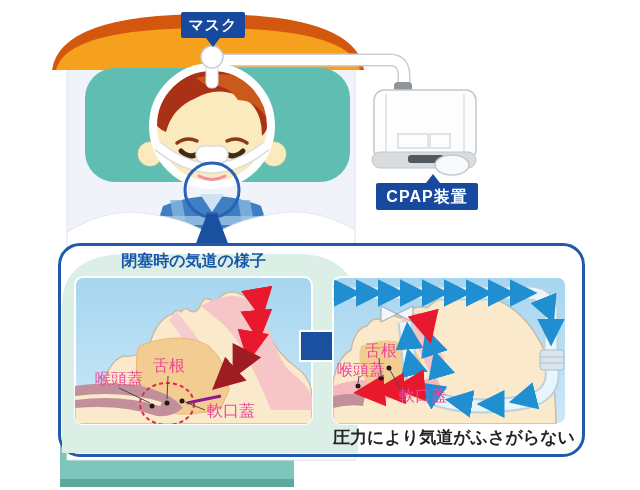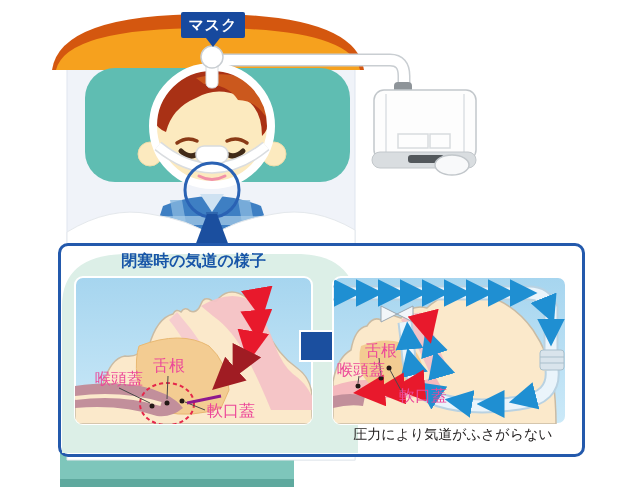--- a/index.html
+++ b/index.html
@@ -8,28 +8,28 @@
   .stage svg{display:block;}
   .scene-svg{position:absolute;left:0;top:0;z-index:1;}
   .callout{position:absolute;z-index:6;background:#17499E;color:#fff;font-weight:bold;
            font-size:15px;letter-spacing:1px;text-align:center;line-height:26px;height:26px;
            border-radius:2px;}
   .callout .tri{position:absolute;width:0;height:0;border-left:7px solid transparent;
                 border-right:7px solid transparent;}
   .tri-down{border-top:9px solid #17499E;bottom:-9px;}
   .tri-up{border-bottom:9px solid #17499E;top:-9px;}
   .panel{position:absolute;left:58px;top:243px;width:527px;height:214px;box-sizing:border-box;
-         background:#ffffff;border:3px solid #2359AC;border-radius:10px;z-index:4;}
+         background:#ffffff;border:3px solid #2359AC;border-radius:22px;z-index:4;}
   .panel-svg{position:absolute;left:0;top:0;z-index:1;}
   .ptxt{position:absolute;z-index:3;}
   .diag-title{font-size:16px;font-weight:bold;color:#1856A8;text-align:center;white-space:nowrap;}
   .anat{font-size:16px;color:#ec4899;white-space:nowrap;line-height:13px;}
   .obstruction{background:#8E188E;color:#fff;font-size:14px;font-weight:bold;
                padding:2px 7px;white-space:nowrap;}
-  .caption{font-size:14px;font-weight:400;color:#252222;text-align:center;white-space:nowrap;}
+  .caption{font-size:17px;font-weight:700;color:#252222;text-align:center;white-space:nowrap;}
 </style>
 </head>
 <body>
 
 <div class="stage">
 
   <svg class="scene-svg" width="640" height="490" viewBox="0 0 640 490">
 
     <rect x="67" y="56" width="288" height="404" fill="#F0F3F9" stroke="#DFE5EF"></rect>
 
@@ -94,20 +94,24 @@
       <path d="M67,460 V232 Q110,206 150,214 Q190,220 212,236 Q234,220 274,214 Q314,206 355,230 V460 Z" fill="#FFFFFF" stroke="#E4E8EC"></path>
     </g>
 
     <circle cx="212" cy="190" r="27" fill="none" stroke="#2A62B4" stroke-width="3"></circle>
     <polygon points="207,214 217,214 229,246 195,246" fill="#1B4F9F"></polygon>
   </svg>
 
   <div class="callout" style="left:181px;top:12px;width:64px;">
     <span>マスク</span>
     <span class="tri tri-down" style="left:25px;"></span>
+  </div>
+  <div class="callout" style="left:376px;top:183px;width:102px;height:27px;line-height:27px;font-size:16px;">
+    <span>CPAP装置</span>
+    <span class="tri tri-up" style="left:50px;"></span>
   </div>
 
   <div class="panel">
     <svg class="panel-svg" width="521" height="208" viewBox="0 0 521 208">
       <defs>
         <linearGradient id="sky" x1="0" y1="0" x2="0" y2="1">
           <stop offset="0" stop-color="#A6D5EF"></stop>
             <stop offset="1" stop-color="#CBE9F8"></stop>
         </linearGradient>
         <marker id="arrR" markerWidth="8" markerHeight="8" refX="5" refY="4" orient="auto">

